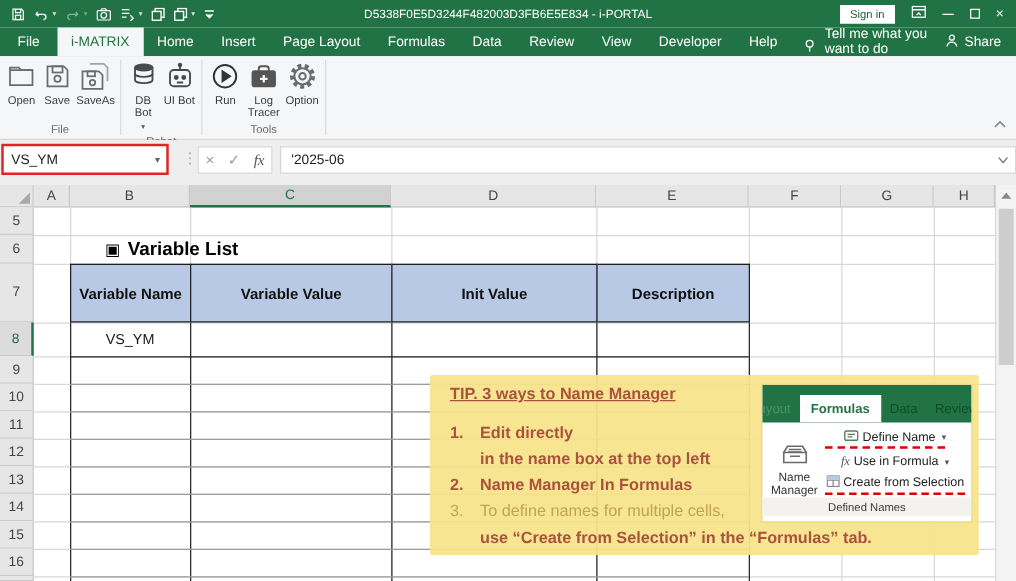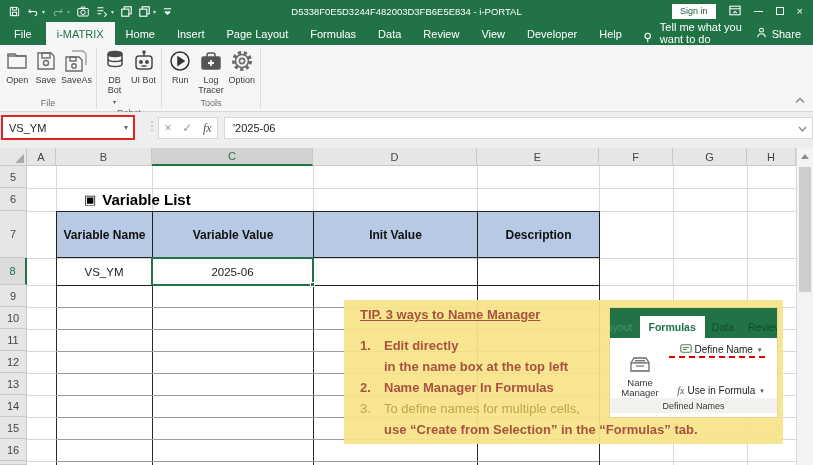--- a/index.html
+++ b/index.html
@@ -434,24 +434,20 @@
     <span class="bullet">▣</span>
     <span class="txt">Variable List</span>
   </div>
 
   <div class="hcell" style="left:56px;width:97px">Variable Name</div>
   <div class="hcell" style="left:152px;width:162px">Variable Value</div>
   <div class="hcell" style="left:477px;width:123px">Description</div>
   <div class="hcell" style="left:313px;width:165px">Init Value</div>
 
   <div class="cellv" style="left:56px;width:96px">VS_YM</div>
-  <div class="selcell">
-    <span>2025-06</span>
-    <i></i>
-  </div>
   <div class="cellv" style="left:313px;width:164px"></div>
   <div class="cellv" style="left:477px;width:122px"></div>
 
   <div class="vscroll">
     <div class="sb-up">
         <i></i>
       </div>
     <div class="sb-thumb"></div>
   </div>
 
@@ -506,18 +502,29 @@
             <span>Define Name</span>
             <span class="mcaret">▾</span>
           </div>
           <div class="dash w1"></div>
         </div>
         <div class="mi">
           <span class="fx-label" style="font-size:10px">fx</span>
           <span>Use in Formula</span>
           <span class="mcaret">▾</span>
         </div>
+        <div>
+          <div class="mi">
+            <span><svg width="11" height="10" viewBox="0 0 11 10" fill="none" stroke="#888" stroke-width="1">
+                  <rect x="0.8" y="0.8" width="9.4" height="8.4"></rect>
+                  <path d="M0.8 4h9.4M5.5 0.8V9.2"></path>
+                  <rect x="0.8" y="0.8" width="9.4" height="3.2" fill="#b7c9e5" stroke="none"></rect>
+                </svg></span>
+            <span>Create from Selection</span>
+          </div>
+          <div class="dash w2"></div>
+        </div>
       </div>
     </div>
     <div class="mini-foot">Defined Names</div>
   </div>
 
 </div>
 
 </body></html>

